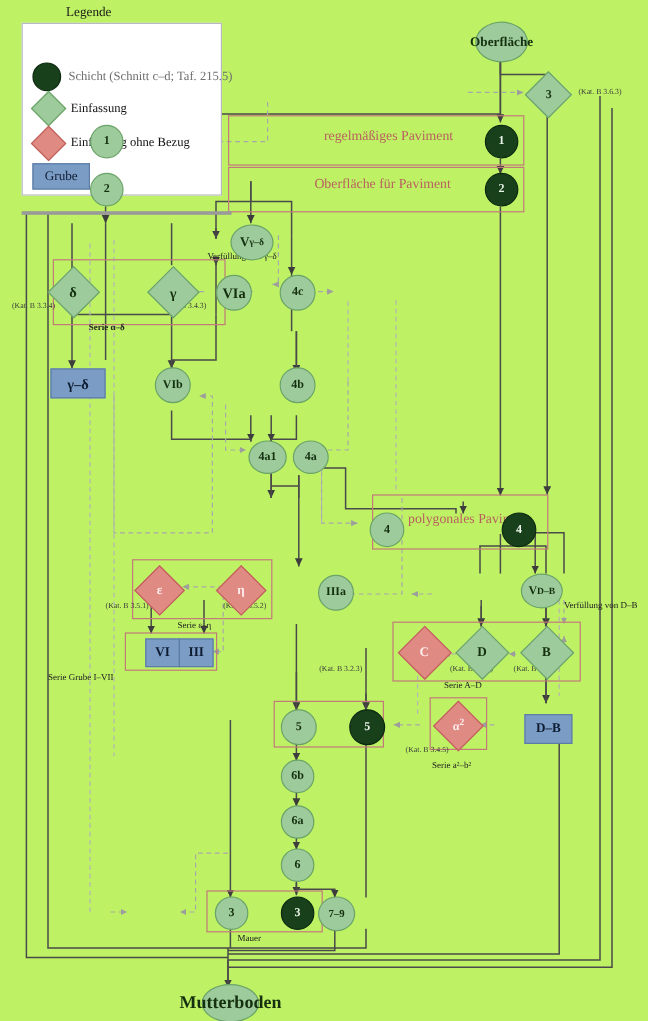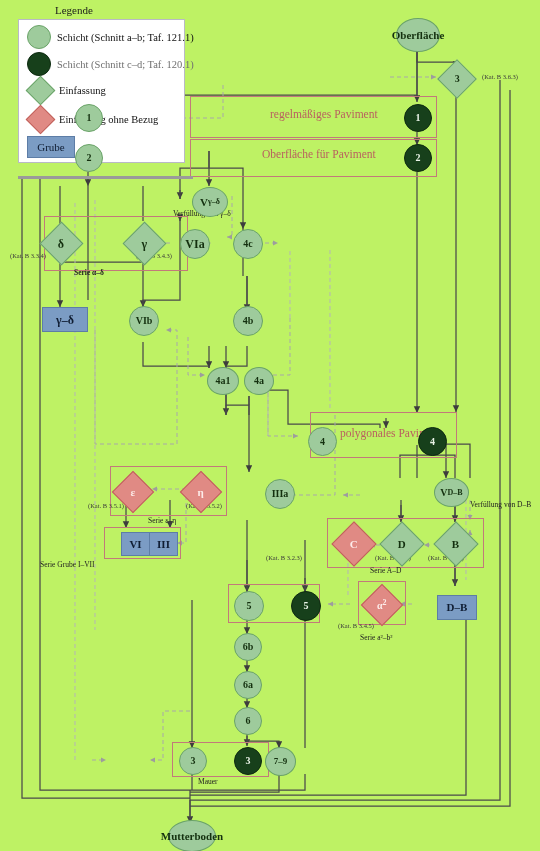--- a/index.html
+++ b/index.html
@@ -179,28 +179,24 @@
       <path d="M466,500 L466,580"></path>
       <path d="M268,436 L268,379"></path>
       <path d="M348,595 L348,530"></path>
       <path d="M290,318 L290,250"></path>
     </g>
   </svg>
 
   <div class="legend-title">Legende</div>
   <div class="legend-box"></div>
 
-  <div class="lg-row" style="left:27px;top:25px;">
-    <div class="node circ lt" style="position:relative;width:22px;height:22px;"></div>
-    <div class="lg-label">Schicht (Schnitt a–b; Taf. 121.1)</div>
-  </div>
 
   <div class="lg-row" style="left:27px;top:52px;">
     <div class="node circ dk" style="position:relative;width:22px;height:22px;"></div>
-    <div class="lg-label dim">Schicht (Schnitt c–d; Taf. 120.1)</div>
+    <div class="lg-label dim">Schicht (Schnitt c–d; Taf. 215.5)</div>
   </div>
 
   <div class="lg-row" style="left:28px;top:79px;">
     <div class="node dia" style="position:relative;width:19px;height:19px;margin:1px 2px;"></div>
     <div class="lg-label">Einfassung</div>
   </div>
 
   <div class="lg-row" style="left:28px;top:108px;">
     <div class="node diar" style="position:relative;width:19px;height:19px;margin:1px 2px;"></div>
     <div class="lg-label">Einfassung ohne Bezug</div>
@@ -320,15 +316,15 @@
 
   <div class="node circ lt" style="left:234px;top:633px;width:26px;height:26px;font-size:10px;">6b</div>
   <div class="node circ lt" style="left:234px;top:671px;width:26px;height:26px;font-size:10px;">6a</div>
   <div class="node circ lt" style="left:234px;top:707px;width:26px;height:26px;font-size:10px;">6</div>
 
   <div class="node circ lt" style="left:179px;top:747px;width:26px;height:26px;font-size:10px;">3</div>
   <div class="node circ dk" style="left:234px;top:747px;width:26px;height:26px;font-size:10px;">3</div>
   <div class="node circ lt" style="left:265px;top:747px;width:29px;height:27px;font-size:9px;">7–9</div>
   <div class="note mid" style="left:198px;top:777px;">Mauer</div>
 
-  <div class="node circ lt" style="left:168px;top:820px;width:46px;height:30px;font-size:11px;">Mutterboden</div>
+  <div class="node circ lt" style="left:168px;top:820px;width:46px;height:30px;font-size:15px;">Mutterboden</div>
 
 </div>
 
 </body></html>

